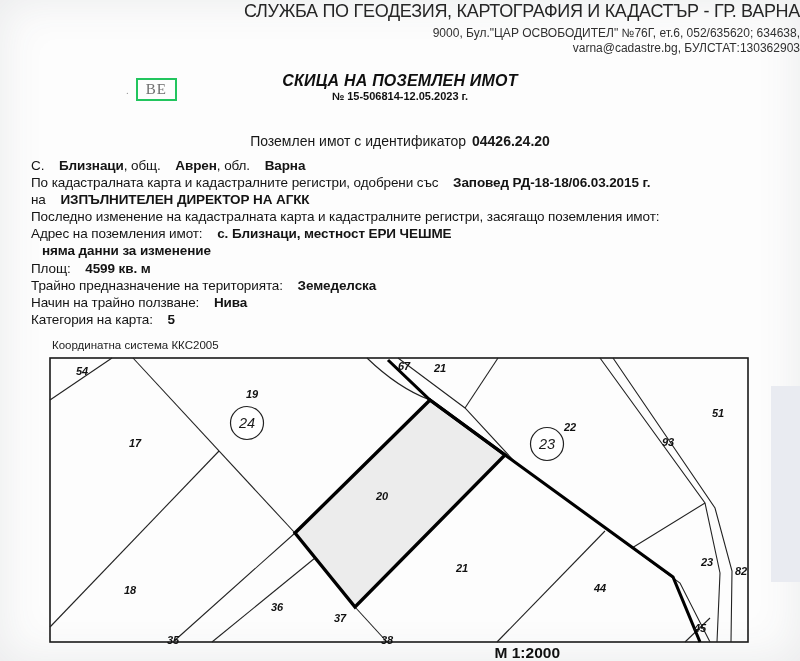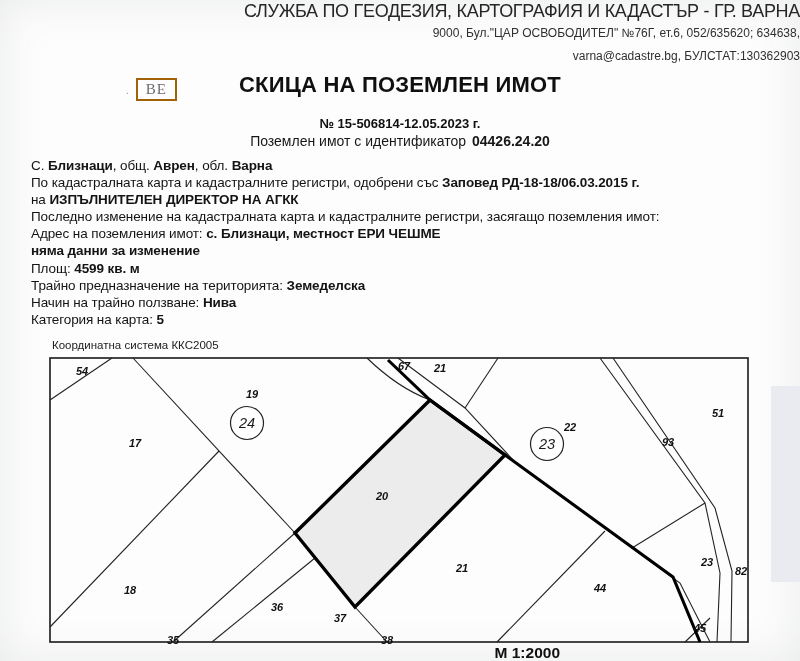--- a/index.html
+++ b/index.html
@@ -3,34 +3,34 @@
 <meta charset="utf-8">
 <style>
   html,body{margin:0;padding:0;background:#d8d8d8;}
   .page{position:relative;width:800px;height:661px;background:#fdfdfd;overflow:hidden;
         font-family:"Liberation Sans",sans-serif;color:#1a1a1a;
         box-shadow:inset 0 0 46px rgba(60,65,80,.10);}
   .edge-strip{position:absolute;left:771px;top:386px;width:29px;height:196px;background:#e9ebf1;}
   .office-header{position:absolute;left:0;top:1px;width:800px;text-align:right;}
   .office-name{font-size:18px;letter-spacing:-0.3px;color:#262626;white-space:nowrap;}
   .office-addr{font-size:12px;color:#303030;margin-top:4px;}
-  .office-contact{font-size:12px;color:#303030;margin-top:9px;}
+  .office-contact{font-size:12px;color:#303030;margin-top:1px;}
   .watermark{position:absolute;left:126px;top:76px;display:flex;align-items:flex-start;gap:7px;
              color:#6e6e6e;font-family:"Liberation Serif",serif;}
   .wm-prefix{font-size:11px;color:#9a9a9a;margin-top:8px;}
-  .wm-box{display:inline-block;border:2px solid #a16207;padding:1px 8px;font-size:15px;
+  .wm-box{display:inline-block;border:2px solid #22c55e;padding:1px 8px;font-size:15px;
           letter-spacing:1px;margin-top:2px;}
   .wm-name{display:block;font-size:13px;letter-spacing:2.2px;margin-top:5px;color:#6a6a6a;white-space:nowrap;}
   .wm-tag{display:block;font-size:6px;letter-spacing:3.5px;color:#bcbcbc;text-align:center;margin-top:2px;}
   .doc-title{position:absolute;left:0;top:72px;width:800px;text-align:center;font-weight:700;color:#101010;}
-  .doc-title .t1{font-size:22px;letter-spacing:0.2px;}
-  .doc-title .t2{font-size:13px;margin-top:18px;}
+  .doc-title .t1{font-size:16px;letter-spacing:0.2px;font-style:italic;}
+  .doc-title .t2{font-size:11px;margin-top:0;}
   .ident{position:absolute;left:0;top:133px;width:800px;text-align:center;font-size:14px;color:#171717;}
   .ident .b{margin-left:6px;}
-  .b{font-weight:700;}
+  .b{font-weight:700;margin-left:11px;}
   .details{position:absolute;left:31px;top:157px;width:740px;font-size:13.5px;line-height:17.1px;
            letter-spacing:-0.1px;color:#141414;}
   .coord{position:absolute;left:52px;top:339px;font-size:11.5px;color:#222;}
   .map-svg{position:absolute;left:0;top:0;width:800px;height:661px;}
   .plabel{font:italic 700 11px "Liberation Sans",sans-serif;fill:#111;text-anchor:middle;}
   .rlabel{font:italic 400 14.5px "Liberation Sans",sans-serif;fill:#1a1a1a;text-anchor:middle;}
   .scale{position:absolute;left:300px;top:644px;width:260px;text-align:right;
          font-size:15.5px;font-weight:700;color:#101010;}
 </style>
 </head>

